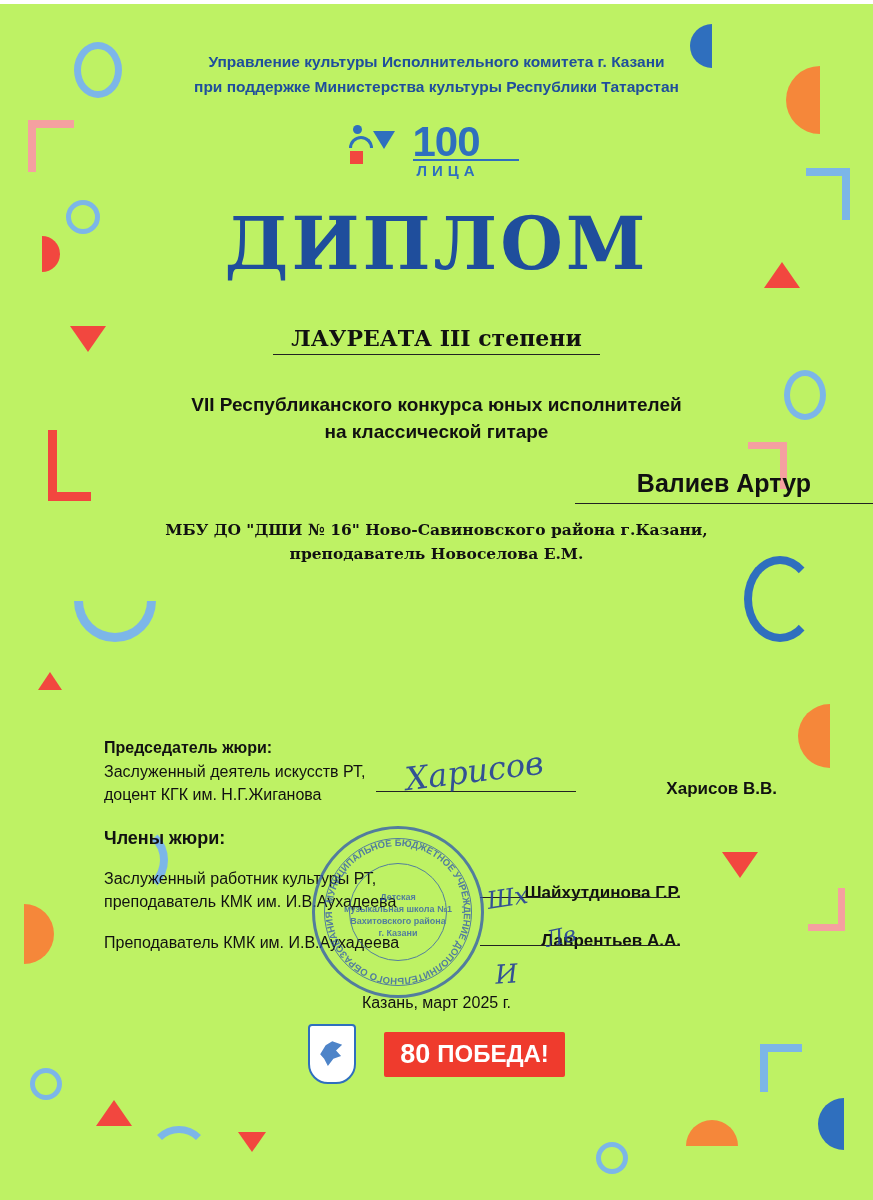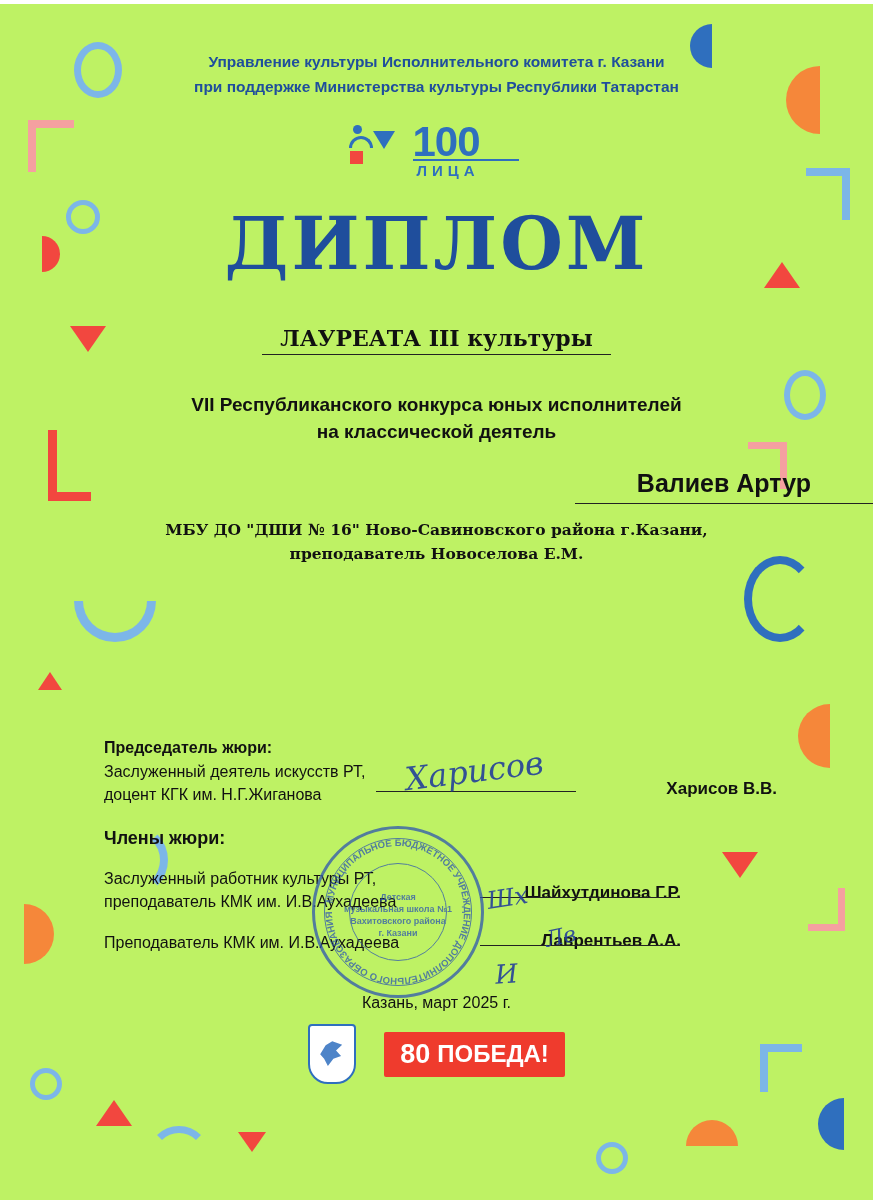--- a/index.html
+++ b/index.html
@@ -421,26 +421,26 @@
         </div>
         <div class="logo-100">100</div>
         <div class="logo-underline"></div>
         <div class="logo-lica">ЛИЦА</div>
       </div>
     </div>
 
     <div class="title-diplom">ДИПЛОМ</div>
 
     <div class="degree">
-      <span class="degree-text">ЛАУРЕАТА III культуры</span>
+      <span class="degree-text">ЛАУРЕАТА III степени</span>
     </div>
 
     <div class="competition">
       <div>VII Республиканского конкурса юных исполнителей</div>
-      <div>на классической деятель</div>
+      <div>на классической гитаре</div>
     </div>
 
 
     <div class="laureate-name">
       <span>Валиев Артур</span>
     </div>
 
     <div class="school-lines">
       <div>МБУ ДО "ДШИ № 16" Ново-Савиновского района г.Казани,</div>
       <div>преподаватель Новоселова Е.М.</div>

